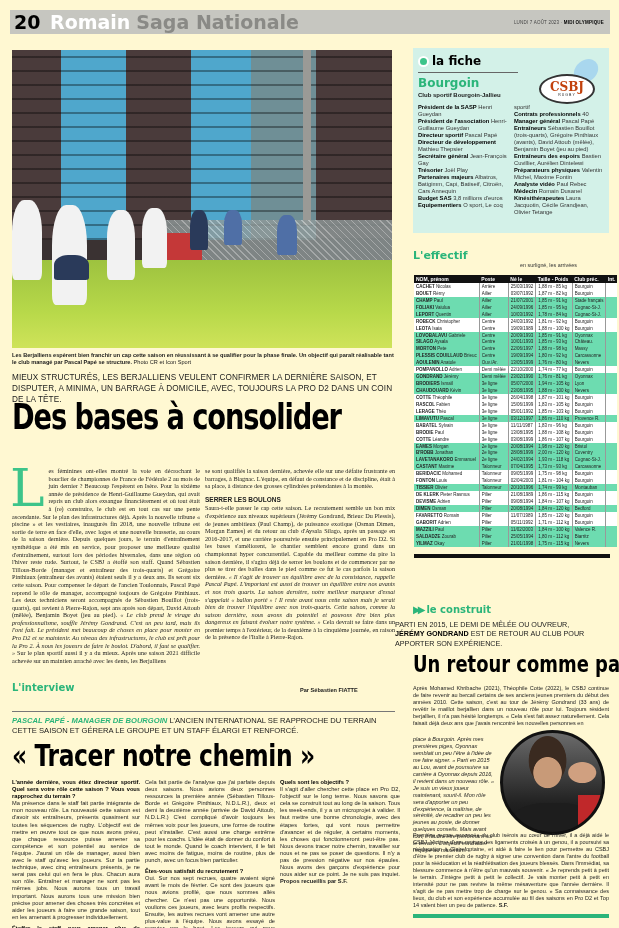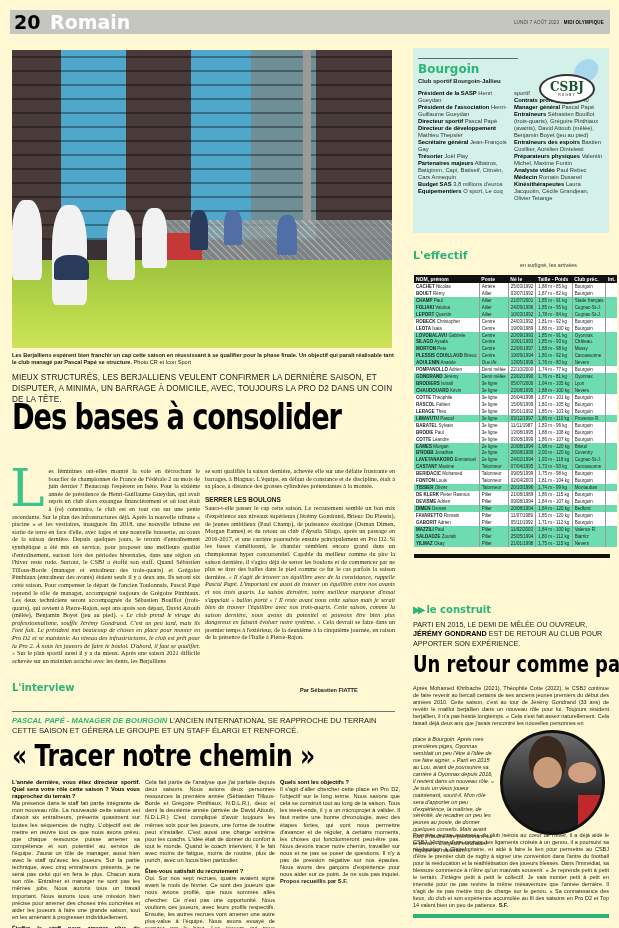--- a/index.html
+++ b/index.html
@@ -58,21 +58,21 @@
 
   
   .fiche { position: absolute; left: 413px; top: 48px; width: 196px; height: 185px; background: #d3f1e8; padding: 6px 5px; }
   .fiche-title { font: 900 12px "DejaVu Sans", sans-serif; color: #000; display: flex; align-items: center; gap: 3px; }
   .fiche-title .dot { width: 11px; height: 11px; border-radius: 50%; border: 2.5px solid #fff; background: #3dc48a; }
   .fiche-rule { height: 1px; background: #666; width: 100px; margin: 4px 0 3px; }
   .club-name { font: 900 12px "DejaVu Sans", sans-serif; color: #2bb57a; }
   .club-full { font-size: 6px; font-weight: 700; margin-top: 2px; }
   .logo { position: absolute; left: 124px; top: 12px; width: 66px; height: 45px; }
   .logo .ring { position: absolute; left: 2px; top: 14px; width: 56px; height: 30px; border: 2px solid #333; border-radius: 50%; background: #fff; display: flex; flex-direction: column; align-items: center; justify-content: center; }
-  .logo .csbj { font: 900 12px "DejaVu Serif", serif; color: #14532d; line-height: 11px; }
+  .logo .csbj { font: 900 12px "DejaVu Serif", serif; color: #c2410c; line-height: 11px; }
   .logo .rugby { font-size: 3.5px; letter-spacing: 1px; color: #222; }
   .logo .dolphin { position: absolute; left: 36px; top: 0; width: 26px; height: 22px; border-radius: 60% 40% 60% 10%; background: #a9d7ee; transform: rotate(-20deg); }
   .fiche-cols { display: flex; gap: 6px; margin-top: 6px; font-size: 5.8px; line-height: 7px; color: #333; }
   .fiche-cols > div { flex: 1; }
   .fiche-cols b { color: #000; }
   .fiche-cols p { margin: 0; }
 
   
   .eff-label { position: absolute; left: 413px; top: 249px; font: 900 11px "DejaVu Sans", sans-serif; color: #2bb57a; }
   .eff-note { position: absolute; left: 520px; top: 262px; font-size: 5.4px; color: #333; }
@@ -82,38 +82,39 @@
   .eff-table td:first-child { font-weight: 400; }
   .eff-table td:last-child { border-right: none; }
   .eff-table td .ln { font-weight: 900; }
   .eff-table tr.hl td { background: #6ddcb0; }
   .eff-table tr.nh td { background: #fff; }
   .eff-bottom { position: absolute; left: 414px; top: 554px; width: 196px; height: 4px; background: #111; }
 
   
   .port-label { position: absolute; left: 413px; top: 604px; display: flex; align-items: center; gap: 4px; }
   .port-label .arrows { color: #2bb57a; font-size: 10px; letter-spacing: -3px; }
-  .port-kicker { position: absolute; left: 413px; top: 620px; width: 196px; font-size: 7.2px; line-height: 9.4px; text-transform: uppercase; color: #222; }
+  .port-kicker { position: absolute; left: 395px; top: 620px; width: 196px; font-size: 7.2px; line-height: 9.4px; text-transform: uppercase; color: #222; }
   .port-kicker b { color: #000; }
   .port-title { position: absolute; left: 413px; top: 651px; font: 700 23px "DejaVu Sans", sans-serif; transform: scaleX(0.78); transform-origin: left top; white-space: nowrap; color: #000; }
   .port-text { position: absolute; left: 413px; top: 685px; width: 196px; font-size: 5.5px; line-height: 6.95px; text-align: justify; color: #222; }
   .port-narrow { position: absolute; left: 413px; top: 736px; width: 83px; font-size: 5.5px; line-height: 6.95px; color: #222; }
   .port-wide { position: absolute; left: 413px; top: 832px; width: 196px; font-size: 5.5px; line-height: 6.95px; text-align: justify; color: #222; }
   .portrait-photo { position: absolute; left: 500px; top: 730px; width: 105px; height: 105px; border-radius: 50%; border: 3px solid #111; overflow: hidden;
     background: radial-gradient(ellipse at 45% 40%, #c89a78 0 18%, transparent 19%), radial-gradient(ellipse at 45% 28%, #3a2a20 0 24%, transparent 25%), radial-gradient(ellipse at 80% 40%, #d0a080 0 12%, transparent 13%), linear-gradient(180deg, #6b6b6b, #222 70%, #111); }
   .portrait-photo .shirt { position: absolute; left: 10px; top: 70px; width: 80px; height: 40px; background: #1d1d1d; border-radius: 40% 40% 0 0; }
   .portrait-photo .red { position: absolute; right: 0; top: 62px; width: 24px; height: 40px; background: #c0282a; }
   .green-bar { position: absolute; left: 413px; top: 914px; width: 196px; height: 4px; background: #2bb57a; }
 </style>
 </head>
 <body>
 
 <div class="header-bar">
   <span class="page-num">20</span>
   <span class="rubric">Romain</span>
+  <span class="rubric2">Saga Nationale</span>
   <span class="dateline"><span>LUNDI 7 AOÛT 2023 ·</span> <b>MIDI OLYMPIQUE</b></span>
 </div>
 
 <div class="photo">
   <div class="stands"></div>
   <div class="pole"></div>
   <div class="fence"></div>
   <div class="banner"></div>
   <div class="grass"></div>
   <div class="player" style="left:0;top:150px;width:30px;height:80px;"></div>
@@ -159,20 +160,24 @@
   <span class="q">Êtes-vous satisfait du recrutement ?</span>
   <span>Oui. Sur nos sept recrues, quatre avaient signé avant le mois de février. Ce sont des joueurs que nous avions profilé, que nous sommes allés chercher. Ce n'est pas une opportunité. Nous voulions ces joueurs, avec leurs profils respectifs. Ensuite, les autres recrues vont amener une autre plus-value à l'équipe. Nous avons essayé de recruter par le haut. Les joueurs qui nous rejoignent ont une certaine expérience du Top 14 ou du Pro D2. Ils pourront nous amener une plus-value au cours de la saison.</span>
 </div>
 <div class="icol icol3">
   <span class="q">Quels sont les objectifs ?</span>
   <span>Il s'agit d'aller chercher cette place en Pro D2, l'objectif sur le long terme. Nous savons que cela se construit tout au long de la saison. Tous les week-ends, il y a un microprojet à valider. Il faut mettre une bonne chronologie, avec des étapes fortes, qui vont nous permettre d'avancer et de réguler, à certains moments, les choses qui fonctionneront peut-être pas. Nous devons tracer notre chemin, travailler sur nous et ne pas se poser de questions. Il n'y a pas de pression négative sur nos épaules. Nous avons des garçons d'expérience pour nous aider sur ce point. Je ne suis pas inquiet.</span>
   <b>Propos recueillis par S.F.</b>
 </div>
 
 <div class="fiche">
+  <div class="fiche-title">
+      <span class="dot"></span>
+      <span>la fiche</span>
+    </div>
   <div class="fiche-rule"></div>
   <div class="club-name">Bourgoin</div>
   <div class="club-full">Club sportif Bourgoin-Jallieu</div>
   <div class="logo">
     <div class="dolphin"></div>
     <div class="ring">
       <span class="csbj">CSBJ</span>
       <span class="rugby">RUGBY</span>
     </div>
   </div>

